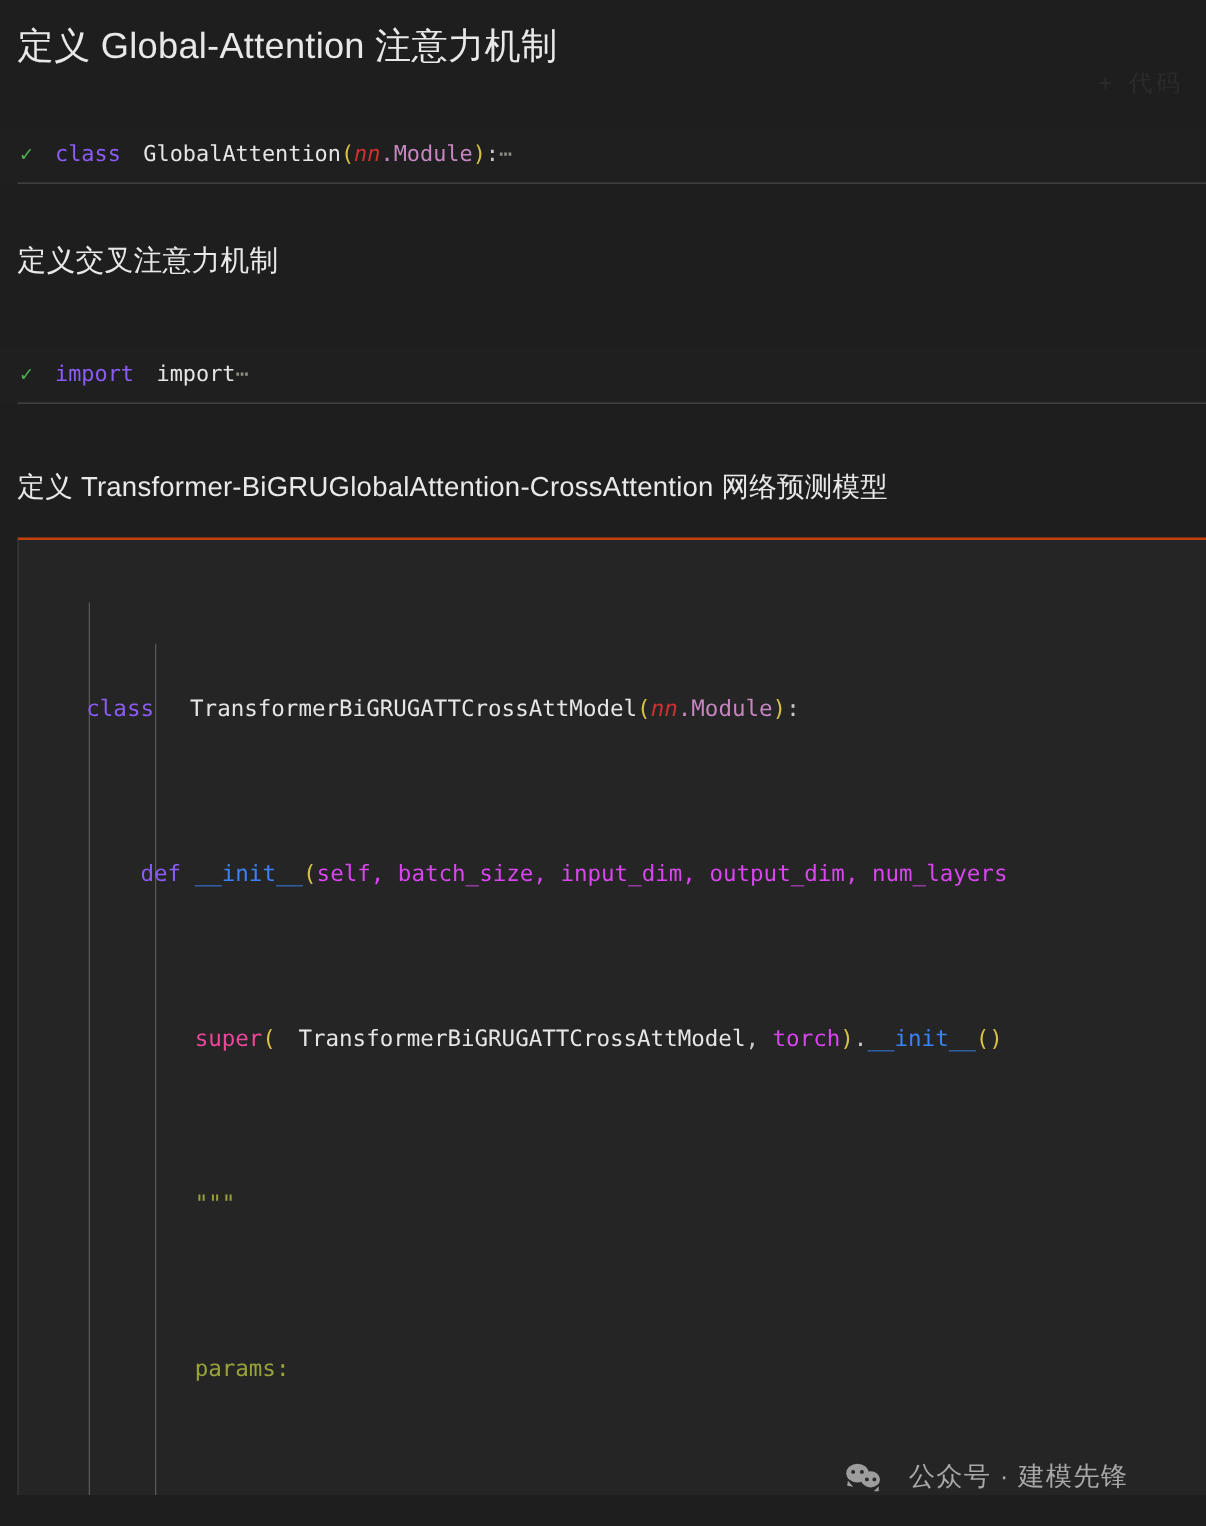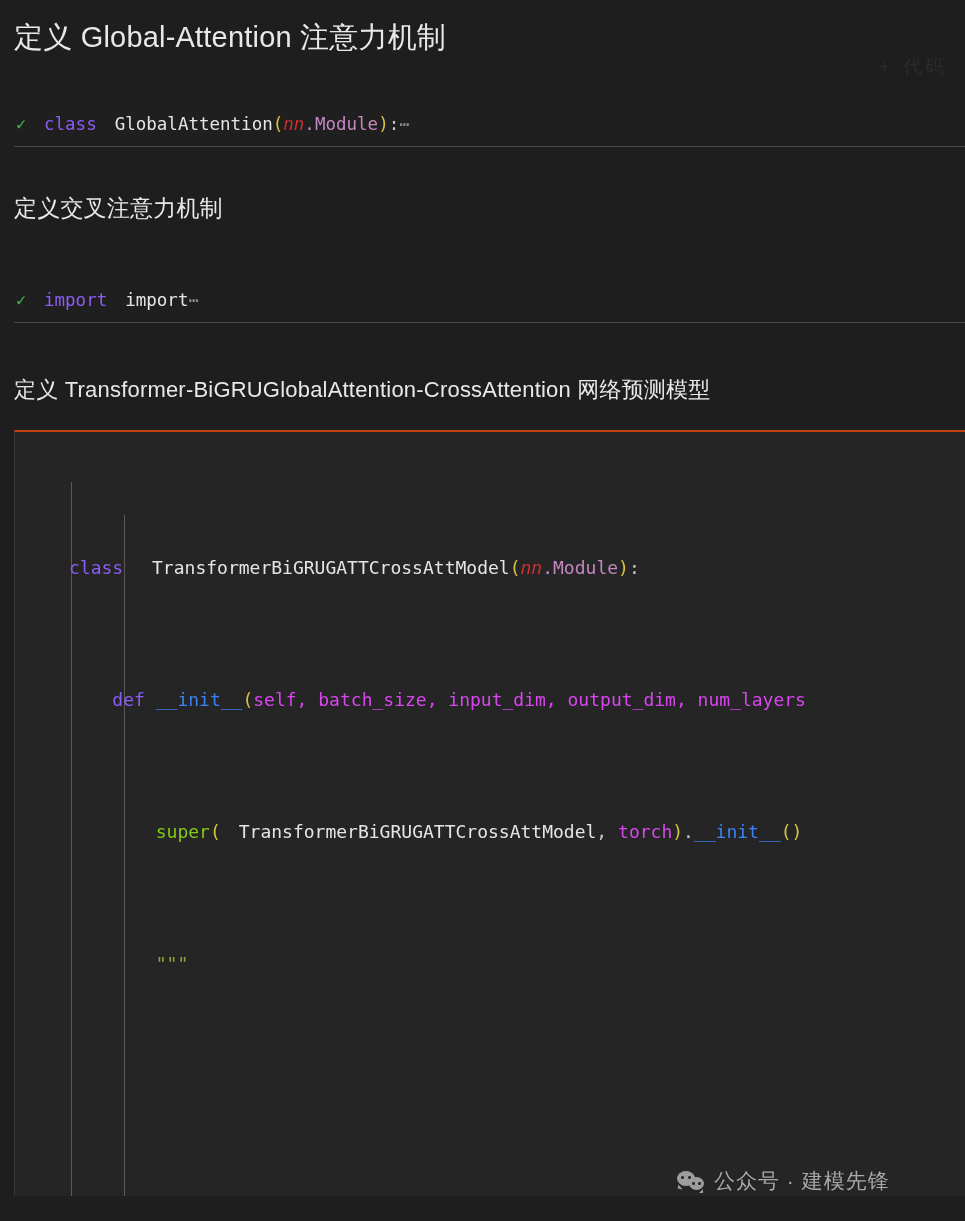--- a/index.html
+++ b/index.html
@@ -144,31 +144,31 @@
   
   .t-kw      { color: #8b5cf6; }  
   .t-cls     { color: #e5e5e5; margin-left: 18px; }  
   .t-mod     { color: #cf3030; font-style: italic; }  
   .t-attr    { color: #c586c0; }  
   .t-var     { color: #d946ef; }  
   .t-paren   { color: #d8c144; }  
   .t-punct   { color: #c8c8c8; }
   .t-doc     { color: #9aa33a; }  
   .t-cmt     { color: #8c8c84; }
-  .t-builtin { color: #84cc16; }
+  .t-builtin { color: #ec4899; }
   .t-dunder  { color: #3b82f6; }
 
   
   .watermark {
     position: absolute;
     left: 677px;
     top: 1167px;
     display: flex;
     align-items: center;
-    gap: 9px;
+    gap: 22px;
     user-select: none;
     z-index: 5;
   }
   .wm-icon {
     width: 28px;
     height: 22px;
     position: relative;
     flex: 0 0 28px;
   }
   .wm-bubble-a, .wm-bubble-b {
@@ -256,20 +256,21 @@
     <div class="code-inner">
 
       <div class="cline"><span class="t-kw">class</span><span> </span><span class="t-cls">TransformerBiGRUGATTCrossAttModel</span><span class="t-paren">(</span><span class="t-mod">nn</span><span class="t-attr">.</span><span class="t-attr">Module</span><span class="t-paren">)</span><span class="t-punct">:</span></div>
 
       <div class="cline"><span>    </span><span class="t-kw">def</span><span> </span><span class="t-dunder">__init__</span><span class="t-paren">(</span><span class="t-var">self, batch_size, input_dim, output_dim, num_layers</span></div>
 
       <div class="cline"><span>        </span><span class="t-builtin">super</span><span class="t-paren">(</span><span class="t-cls">TransformerBiGRUGATTCrossAttModel</span><span class="t-punct">, </span><span class="t-var">torch</span><span class="t-paren">)</span><span class="t-punct">.</span><span class="t-dunder">__init__</span><span class="t-paren">()</span></div>
 
       <div class="cline"><span>        </span><span class="t-doc">"""</span></div>
 
+      <div class="cline"><span>        </span><span class="t-doc">params:</span></div>
 
       
 
       
 
       
 
       
 
       

